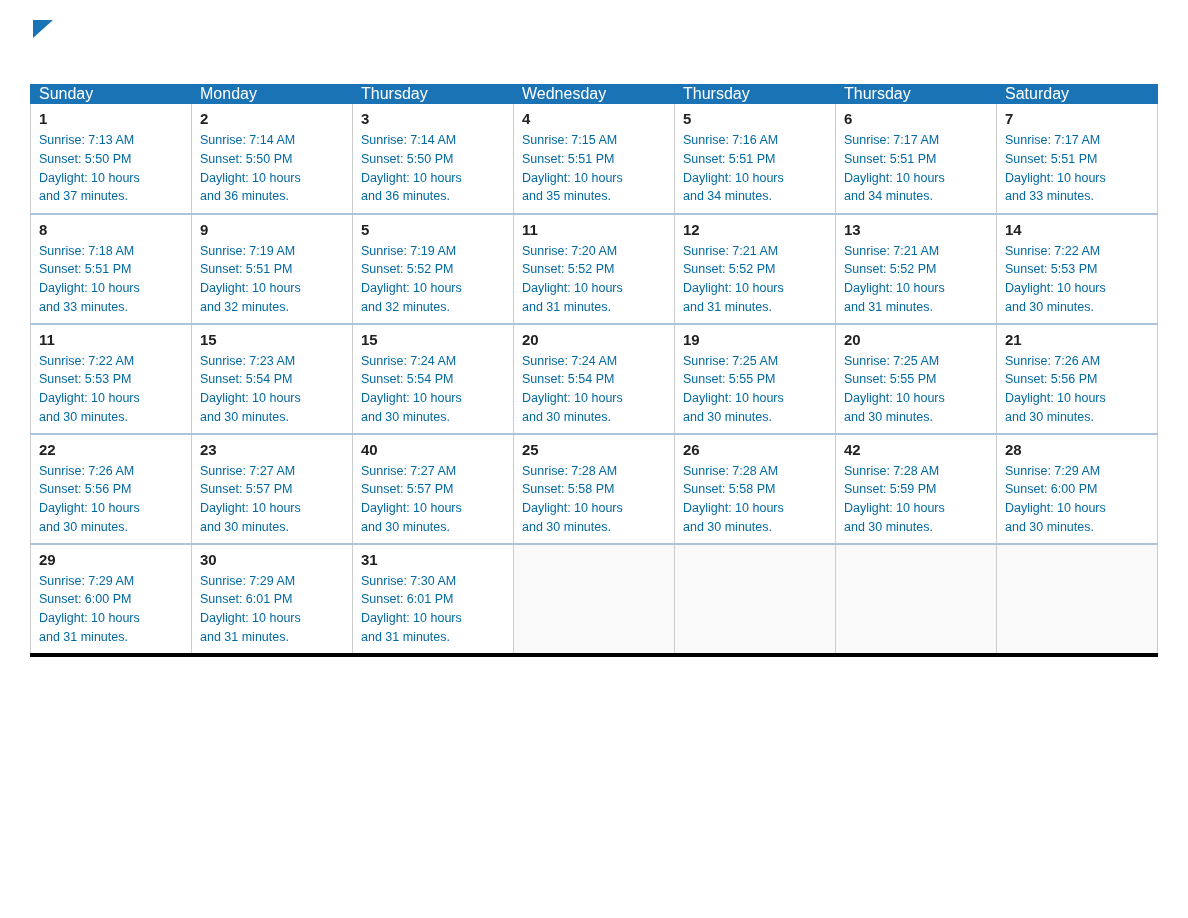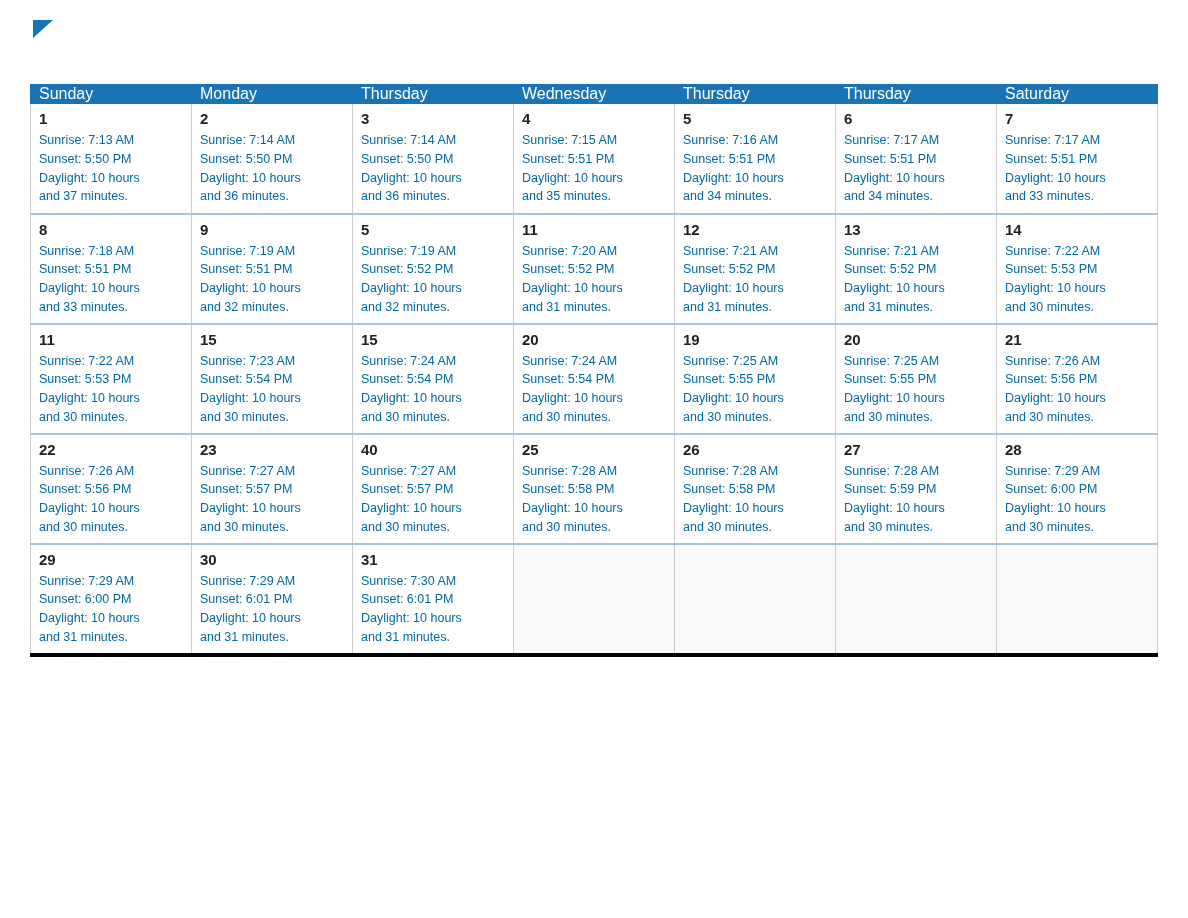--- a/index.html
+++ b/index.html
@@ -240,21 +240,21 @@
         </td>
         <td>
           <div class="day-number">25</div>
           <div class="day-info">Sunrise: 7:28 AM<br>Sunset: 5:58 PM<br>Daylight: 10 hours<br>and 30 minutes.</div>
         </td>
         <td>
           <div class="day-number">26</div>
           <div class="day-info">Sunrise: 7:28 AM<br>Sunset: 5:58 PM<br>Daylight: 10 hours<br>and 30 minutes.</div>
         </td>
         <td>
-          <div class="day-number">27</div>
+          <div class="day-number">42</div>
           <div class="day-info">Sunrise: 7:28 AM<br>Sunset: 5:59 PM<br>Daylight: 10 hours<br>and 30 minutes.</div>
         </td>
         <td>
           <div class="day-number">28</div>
           <div class="day-info">Sunrise: 7:29 AM<br>Sunset: 6:00 PM<br>Daylight: 10 hours<br>and 30 minutes.</div>
         </td>
       </tr>
       <tr>
         <td>
           <div class="day-number">29</div>

